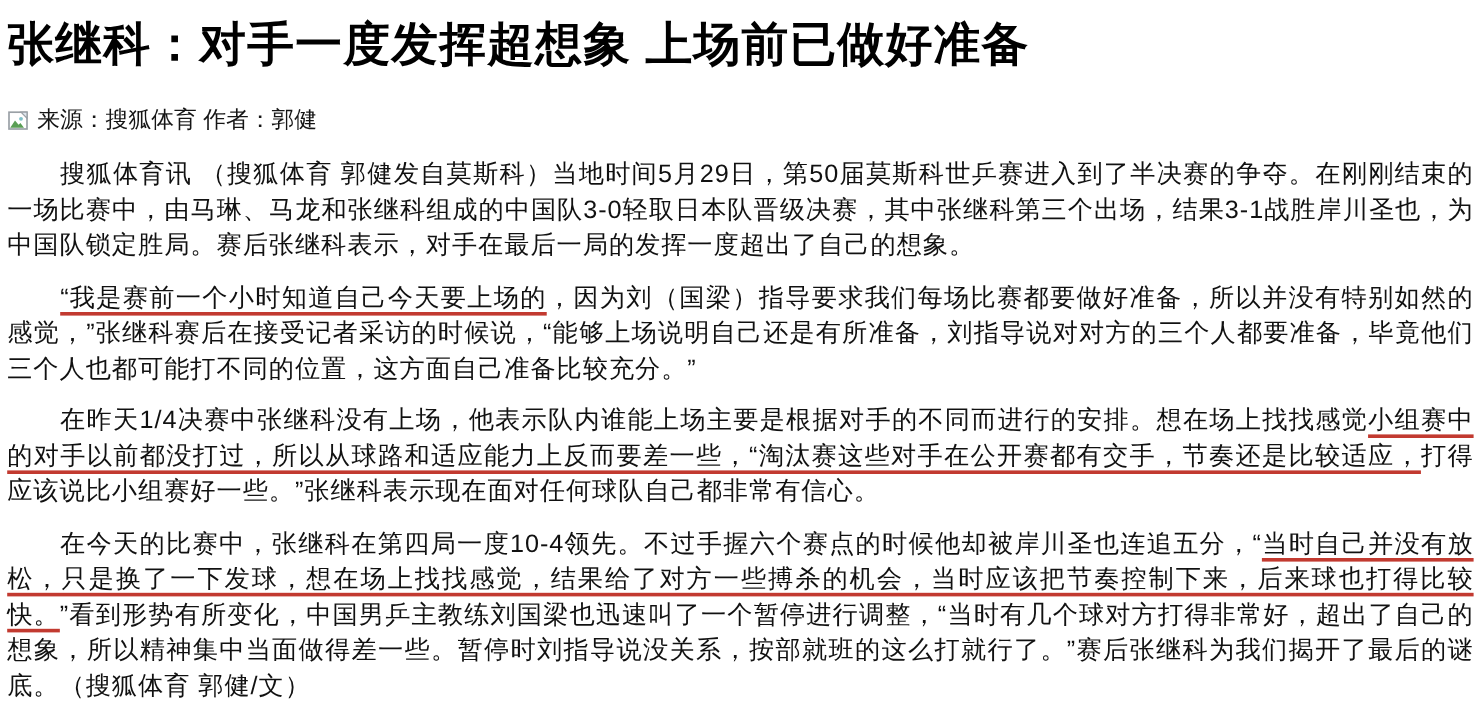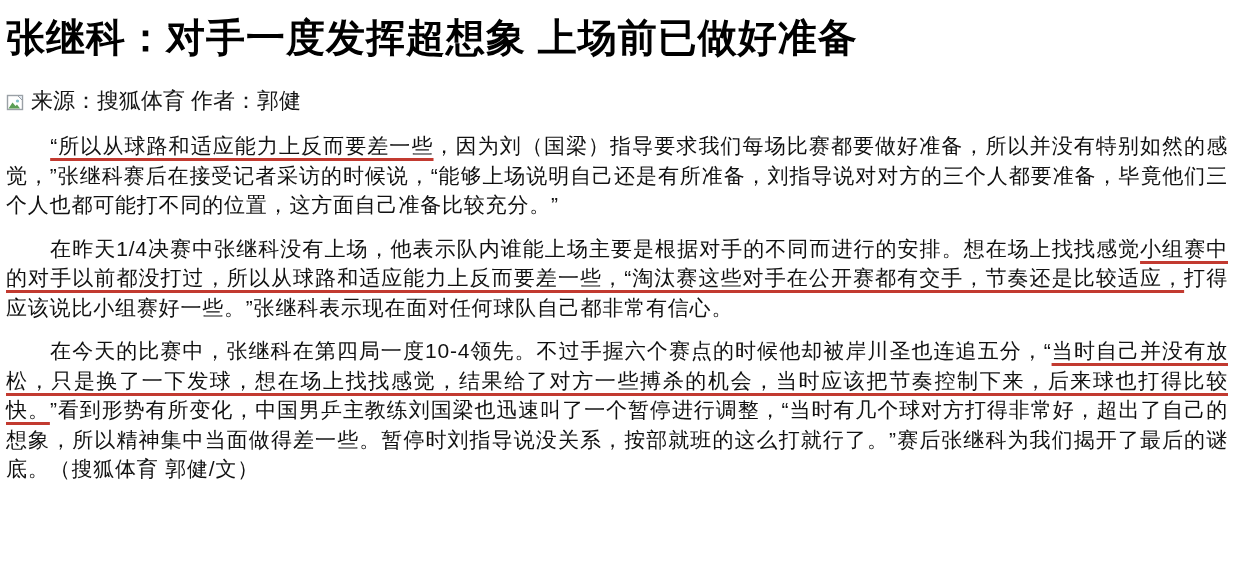--- a/index.html
+++ b/index.html
@@ -21,21 +21,21 @@
   h1.article-title{
     font-size:39px;
     line-height:48px;
     font-weight:bold;
     color:#000;
     letter-spacing:1px;
     margin-bottom:26px;
     white-space:nowrap;
   }
   .meta{
-    font-size:22px;
+    font-size:19px;
     line-height:25px;
     color:#151515;
   }
   .meta-line1{
     display:flex;
     align-items:center;
     gap:6px;
   }
   .icon-img{
     width:19px;
@@ -77,18 +77,19 @@
           <path d="M16.5 1.5 L11.5 1.5 L16.5 6.5 Z" fill="#dfe6ee" stroke="#9aa0a6" stroke-width="1"></path>
           <path d="M2.5 14.5 L6.5 8.5 L9.5 12 L11 10.5 L14 14.5 Z" fill="#5a9e55"></path>
           <circle cx="11.5" cy="7" r="1.6" fill="#7ec0c9"></circle>
         </svg>
       </span>
       <span>来源：搜狐体育 作者：郭健</span>
     </div>
   </div>
 
   <div class="article-body">
-      <p><span>　　</span><span class="u">“所以从球路和适应能力上反而要差一些</span><span>，因为刘（国梁）指导要求我们每场比赛都要做好准备，所以并没有特别如然的感觉，”张继科赛后在接受记者采访的时候说，“能够上场说明自己还是有所准备，刘指导说对对方的三个人都要准备，毕竟他们三个人也都可能打不同的位置，这方面自己准备比较充分。”</span></p>
+      <p><span>　　搜狐体育讯 （搜狐体育 郭健发自莫斯科）当地时间5月29日，第50届莫斯科世乒赛进入到了半决赛的争夺。在刚刚结束的一场比赛中，由马琳、马龙和张继科组成的中国队3-0轻取日本队晋级决赛，其中张继科第三个出场，结果3-1战胜岸川圣也，为中国队锁定胜局。赛后张继科表示，对手在最后一局的发挥一度超出了自己的想象。</span></p>
+      <p><span>　　</span><span class="u">“我是赛前一个小时知道自己今天要上场的</span><span>，因为刘（国梁）指导要求我们每场比赛都要做好准备，所以并没有特别如然的感觉，”张继科赛后在接受记者采访的时候说，“能够上场说明自己还是有所准备，刘指导说对对方的三个人都要准备，毕竟他们三个人也都可能打不同的位置，这方面自己准备比较充分。”</span></p>
       <p><span>　　在昨天1/4决赛中张继科没有上场，他表示队内谁能上场主要是根据对手的不同而进行的安排。想在场上找找感觉</span><span class="u">小组赛中的对手以前都没打过，所以从球路和适应能力上反而要差一些，“淘汰赛这些对手在公开赛都有交手，节奏还是比较适应，</span><span>打得应该说比小组赛好一些。”张继科表示现在面对任何球队自己都非常有信心。</span></p>
       <p><span>　　在今天的比赛中，张继科在第四局一度10-4领先。不过手握六个赛点的时候他却被岸川圣也连追五分，“</span><span class="u">当时自己并没有放松，只是换了一下发球，想在场上找找感觉，结果给了对方一些搏杀的机会，当时应该把节奏控制下来，后来球也打得比较快。</span><span>”看到形势有所变化，中国男乒主教练刘国梁也迅速叫了一个暂停进行调整，“当时有几个球对方打得非常好，超出了自己的想象，所以精神集中当面做得差一些。暂停时刘指导说没关系，按部就班的这么打就行了。”赛后张继科为我们揭开了最后的谜底。（搜狐体育 郭健/文）</span></p>
     </div>
 
 </div>
 
 </body></html>

